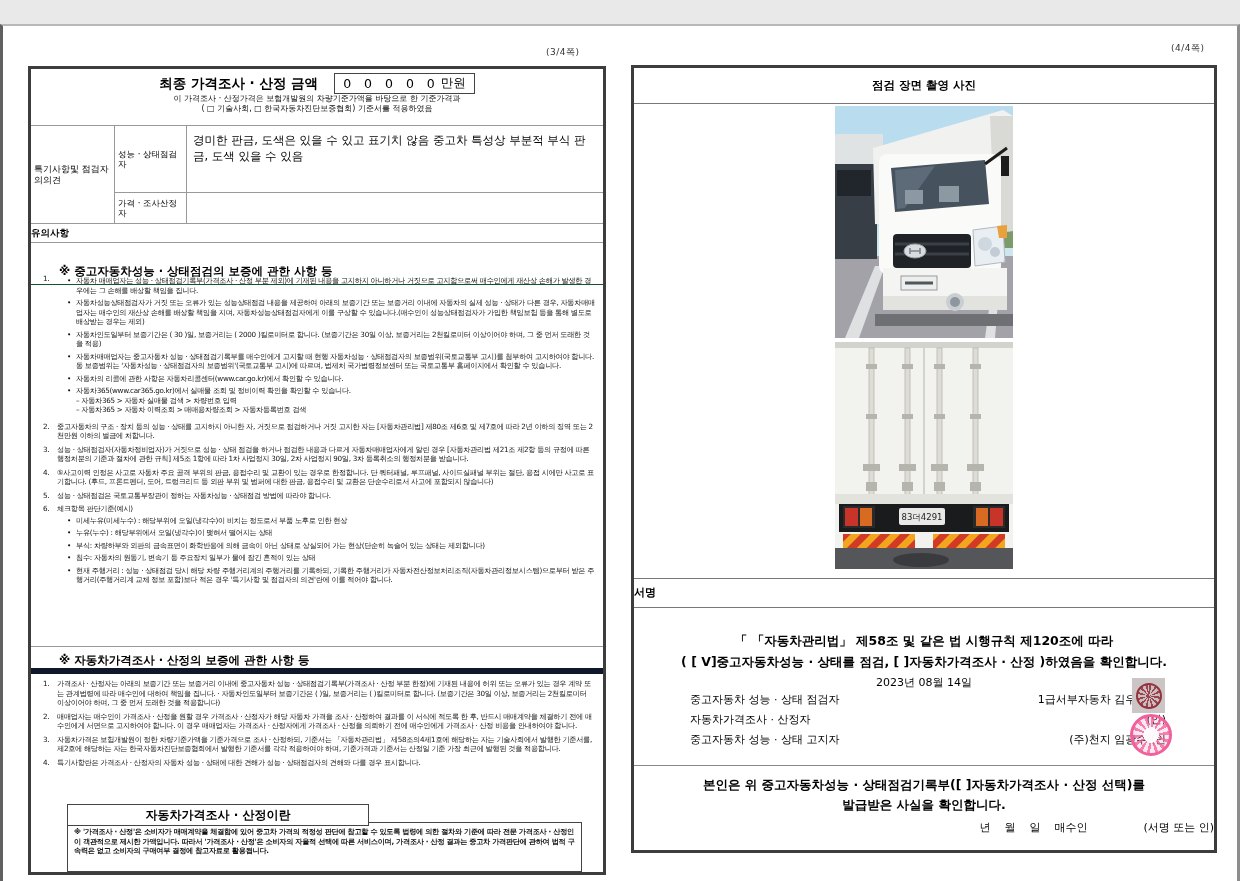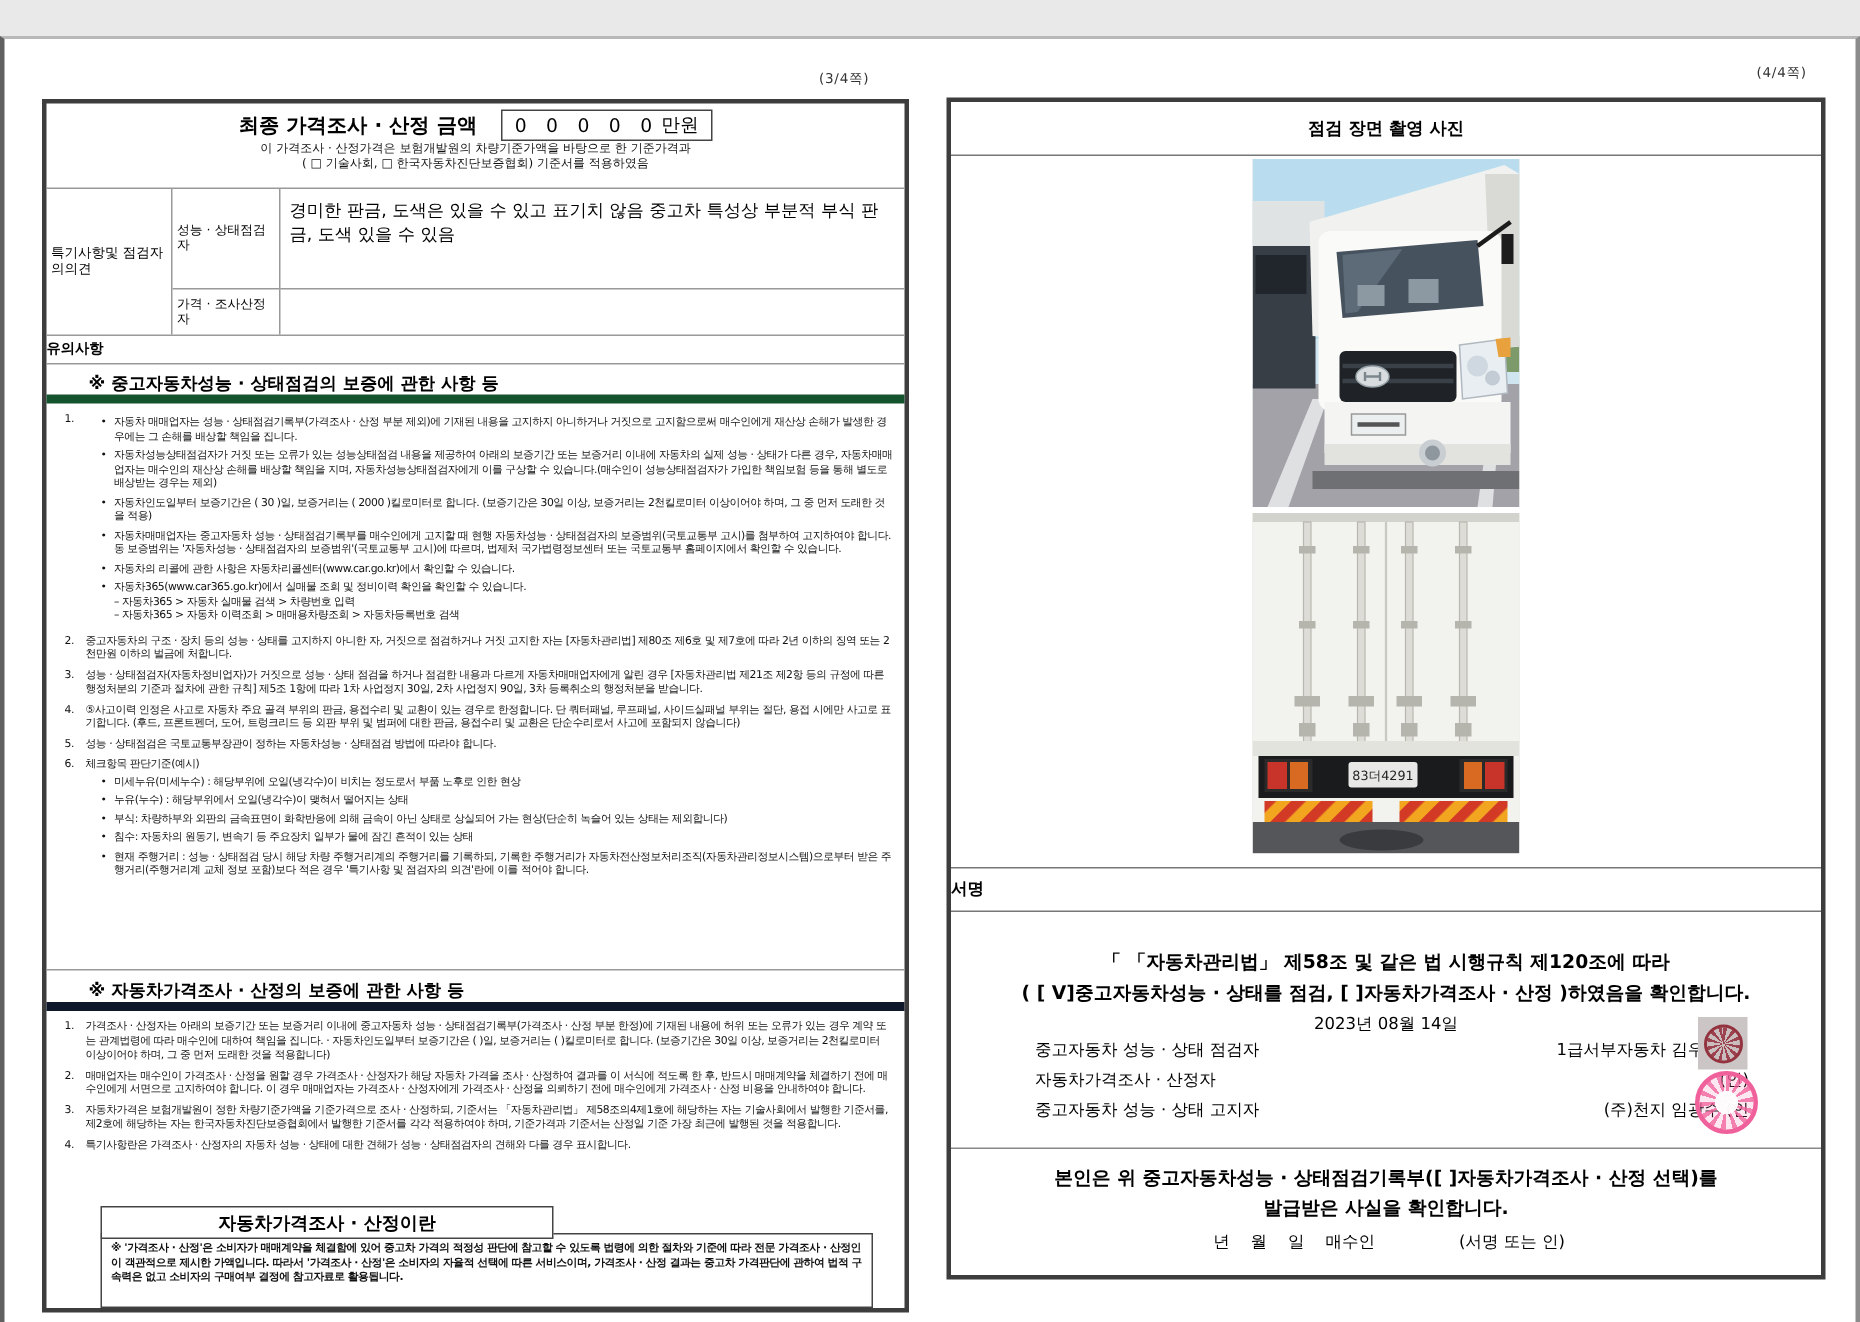--- a/index.html
+++ b/index.html
@@ -29,21 +29,21 @@
   .sn-grid{top:57px;left:0;right:0;height:97px;display:grid;grid-template-columns:84px 72px 1fr;grid-template-rows:67px 30px;font-size:8.5px;}
   .sn-cell{border-right:1px solid #999;border-bottom:1px solid #999;padding:3px 3px;box-sizing:border-box;overflow:hidden;}
   .sn-rowlabel{grid-row:1/3;border-bottom:none;display:flex;align-items:center;font-size:9px;line-height:11px;}
   .sn-sub{display:flex;align-items:center;line-height:10px;}
   .sn-opinion{border-right:none;font-size:11.5px;line-height:16px;padding:6px 6px;}
   .sn-opinion-b{border-right:none;border-bottom:none;}
   .sn-sub-b{border-bottom:none;}
 
   .notice-bar{top:154px;left:0;right:0;height:20px;border-top:1px solid #999;border-bottom:1px solid #999;text-align:left;font-weight:bold;font-size:9.5px;line-height:18px;}
   .sec-h{font-weight:bold;font-size:11.5px;}
-  .sec1-h{top:174px;left:0;right:0;height:26px;line-height:25px;padding-left:28px;border-bottom:6px solid #14532d;}
+  .sec1-h{top:190px;left:0;right:0;height:26px;line-height:25px;padding-left:28px;border-bottom:1px solid #14532d;}
   .body1{top:200px;left:0;right:0;height:377px;padding:5px 8px 0 12px;overflow:hidden;}
   .sec2-h{top:577px;left:0;right:0;height:28px;line-height:26px;padding-left:28px;border-top:1px solid #999;border-bottom:6px solid #0f172a;}
   .body2{top:605px;left:0;right:0;height:130px;padding:5px 8px 0 12px;overflow:hidden;}
 
   .fineprint{font-size:7.2px;line-height:9.5px;letter-spacing:-0.3px;color:#111;}
   .num-item{display:flex;margin-bottom:4px;}
   .num-item .no{width:14px;flex:none;}
   .num-item .nt{flex:1;}
   .bullet{display:flex;margin:2px 0 3px 10px;}
   .bullet .bm{width:9px;flex:none;}
@@ -68,21 +68,21 @@
   .signer-role{position:absolute;left:56px;top:2px;}
   .signer-name{position:absolute;right:48px;top:2px;text-align:right;white-space:pre;}
   .stamp-red{left:498px;top:610px;width:33px;height:35px;background:#ccc5c5;display:flex;align-items:center;justify-content:center;z-index:3;}
   .stamp-red-inner{width:26px;height:26px;border-radius:50%;border:2px solid #93333f;box-sizing:border-box;
     background:repeating-conic-gradient(rgba(148,44,60,.85) 0 13deg, rgba(148,44,60,.05) 13deg 31deg);}
   .stamp-pink{left:496px;top:646px;width:42px;height:42px;border-radius:50%;border:3px solid #f0609b;box-sizing:border-box;z-index:3;
     background:radial-gradient(circle, rgba(255,255,255,.95) 0 30%, rgba(255,255,255,0) 31%),
                repeating-conic-gradient(rgba(240,96,155,.8) 0 11deg, rgba(240,96,155,.15) 11deg 26deg);}
   .divider{top:697px;left:0;right:0;height:0;border-top:1px solid #888;}
   .buyer-statement{top:707px;left:0;right:0;text-align:center;font-weight:bold;font-size:12.5px;line-height:20px;}
-  .buyer-date{top:752px;left:4px;right:0;text-align:center;font-size:11px;white-space:pre;}
+  .buyer-date{top:752px;left:4px;right:0;text-align:right;font-size:11px;white-space:pre;}
 </style>
 </head>
 <body>
 
 <div class="canvas">
 
   <div class="pagelabel" id="label3">(3/4쪽)</div>
   <div class="pagelabel" id="label4">(4/4쪽)</div>
 
   <div class="page" id="page3">

